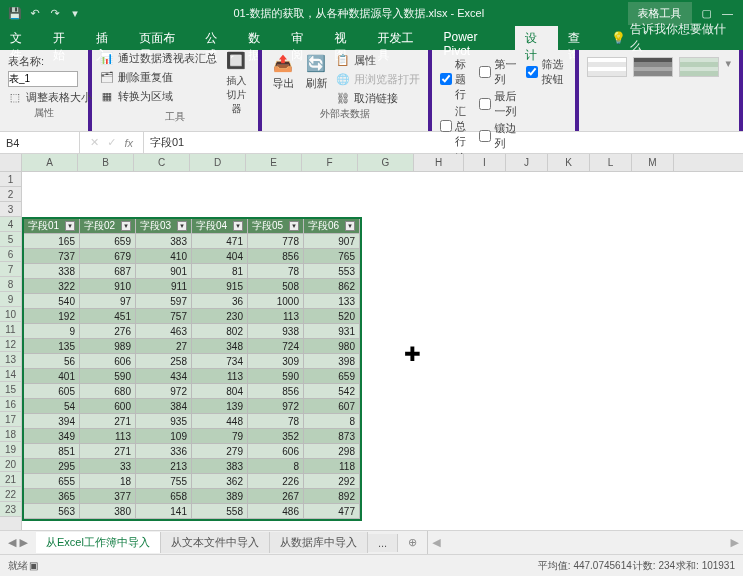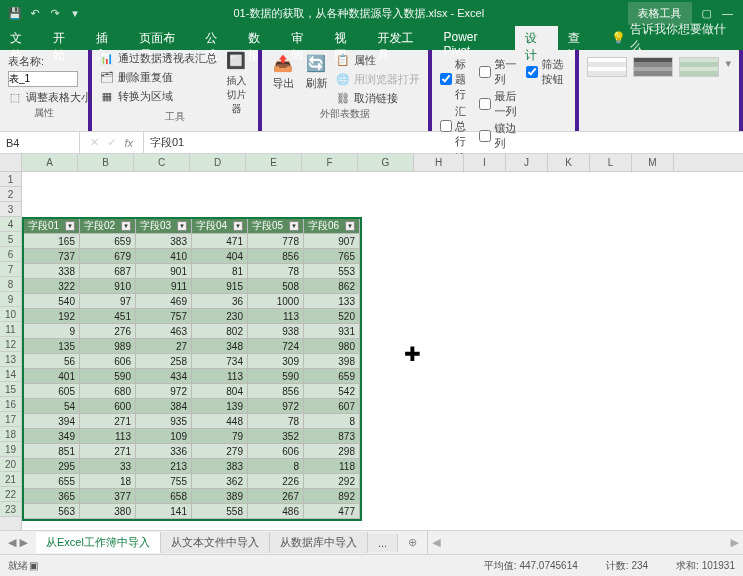--- a/index.html
+++ b/index.html
@@ -53,21 +53,21 @@
 .td.odd{background:#d4e3d6}
 .td.even{background:#b8d0ba}
 .cursor-plus{position:absolute;left:382px;top:170px;font-size:20px;color:#000;pointer-events:none}
 .sheetbar{height:24px;background:#f0f0f0;border-top:1px solid #d4d4d4;display:flex;align-items:center;font-size:11px}
 .sheetbar .nav{padding:0 8px;color:#888}
 .sheet-tab{padding:3px 10px;border-right:1px solid #ccc;background:#fff;color:#107c41}
 .sheet-tab.inactive{background:#e8e8e8;color:#555}
 .sheetbar .add{padding:0 10px;color:#888}
 .sheetbar .hscroll{flex:1;border-left:1px solid #ccc;height:100%;display:flex;align-items:center;padding:0 4px;color:#aaa}
 .statusbar{height:22px;background:#f0f0f0;border-top:1px solid #d4d4d4;display:flex;align-items:center;justify-content:space-between;font-size:10px;color:#555;padding:0 8px}
-.statusbar .stats{display:flex;gap:28px}
+.statusbar .stats{display:flex;gap:1px}
 .smallico{width:14px;height:14px;display:inline-flex;align-items:center;justify-content:center;font-size:11px}
 </style>
 </head>
 <body>
 
 <div class="titlebar">
   <div class="qat">
     <span>💾</span>
     <span>↶</span>
     <span>↷</span>
@@ -320,21 +320,21 @@
             <div class="td even" style="width:56px">322</div>
             <div class="td even" style="width:56px">910</div>
             <div class="td even" style="width:56px">911</div>
             <div class="td even" style="width:56px">915</div>
             <div class="td even" style="width:56px">508</div>
             <div class="td even" style="width:56px">862</div>
           </div>
           <div class="trow">
             <div class="td odd" style="width:56px">540</div>
             <div class="td odd" style="width:56px">97</div>
-            <div class="td odd" style="width:56px">469</div>
+            <div class="td odd" style="width:56px">597</div>
             <div class="td odd" style="width:56px">36</div>
             <div class="td odd" style="width:56px">1000</div>
             <div class="td odd" style="width:56px">133</div>
           </div>
           <div class="trow">
             <div class="td even" style="width:56px">192</div>
             <div class="td even" style="width:56px">451</div>
             <div class="td even" style="width:56px">757</div>
             <div class="td even" style="width:56px">230</div>
             <div class="td even" style="width:56px">113</div>

